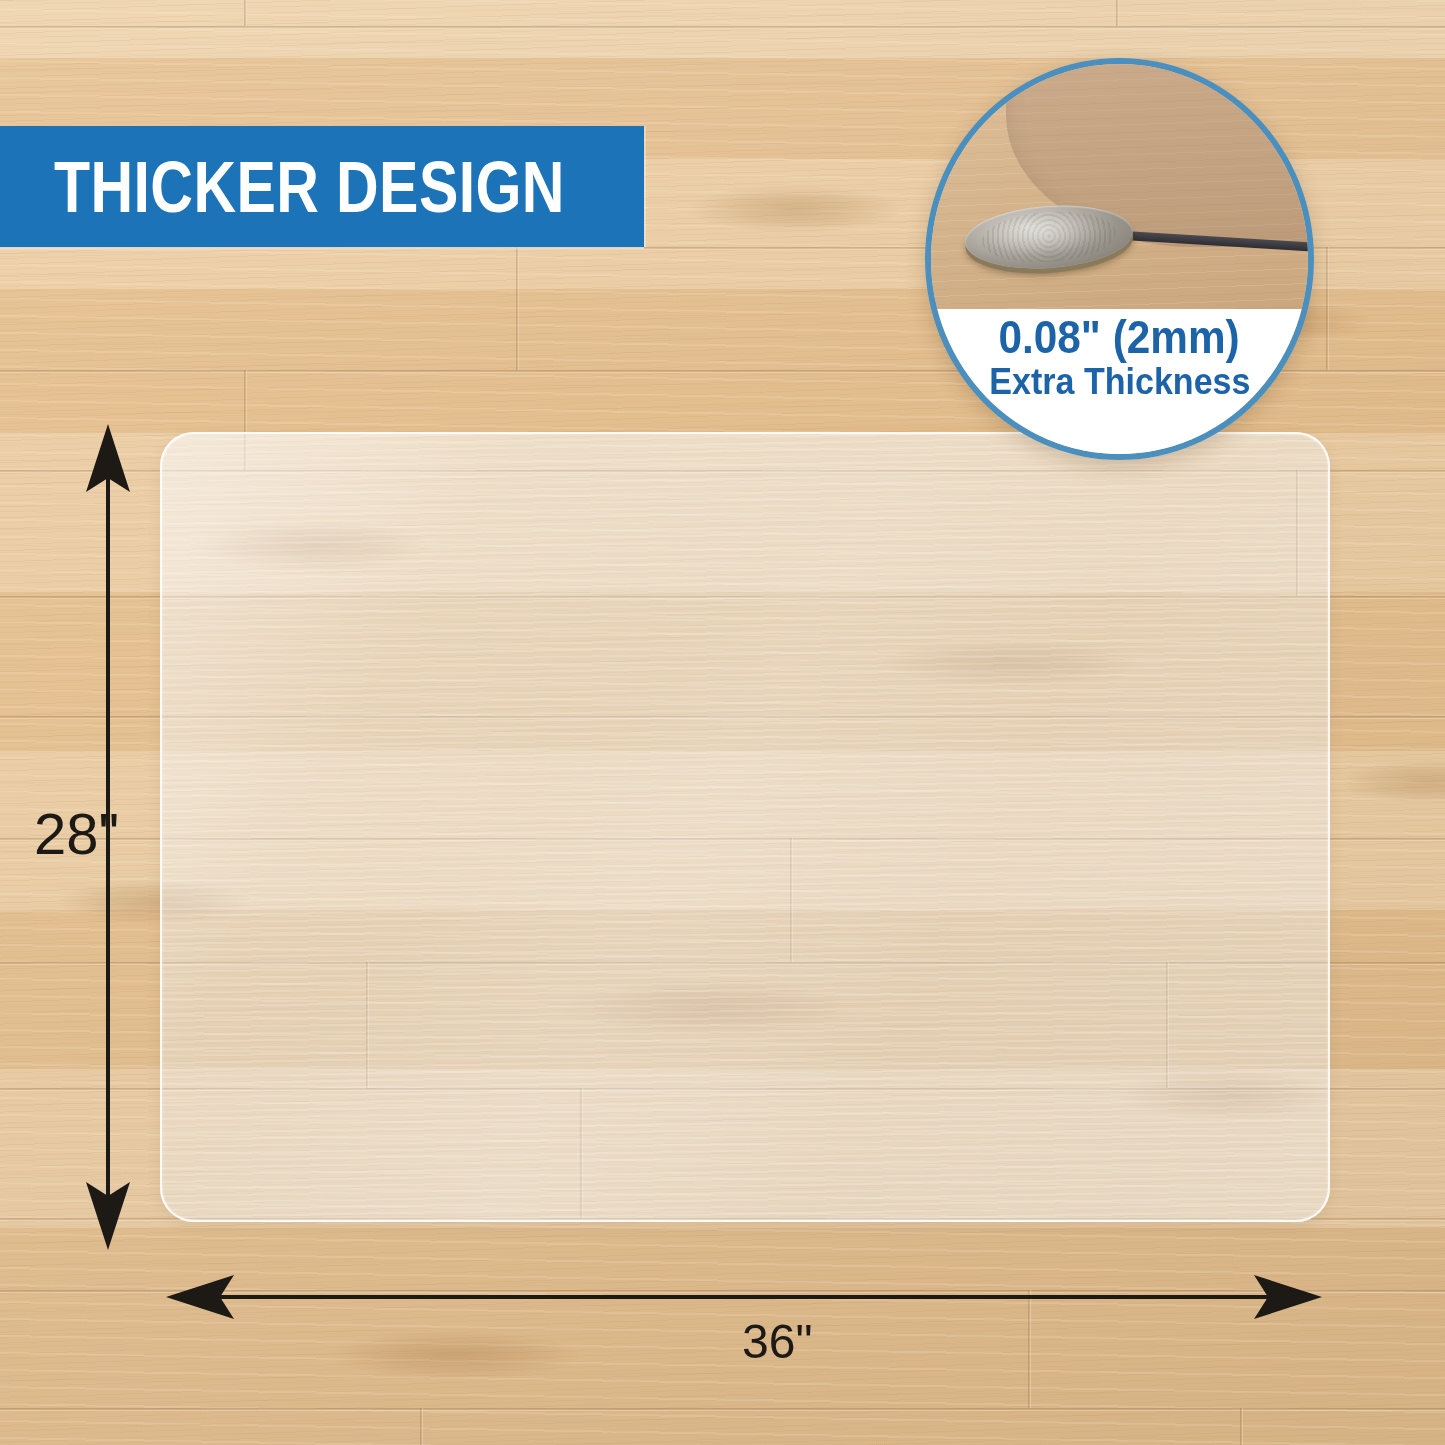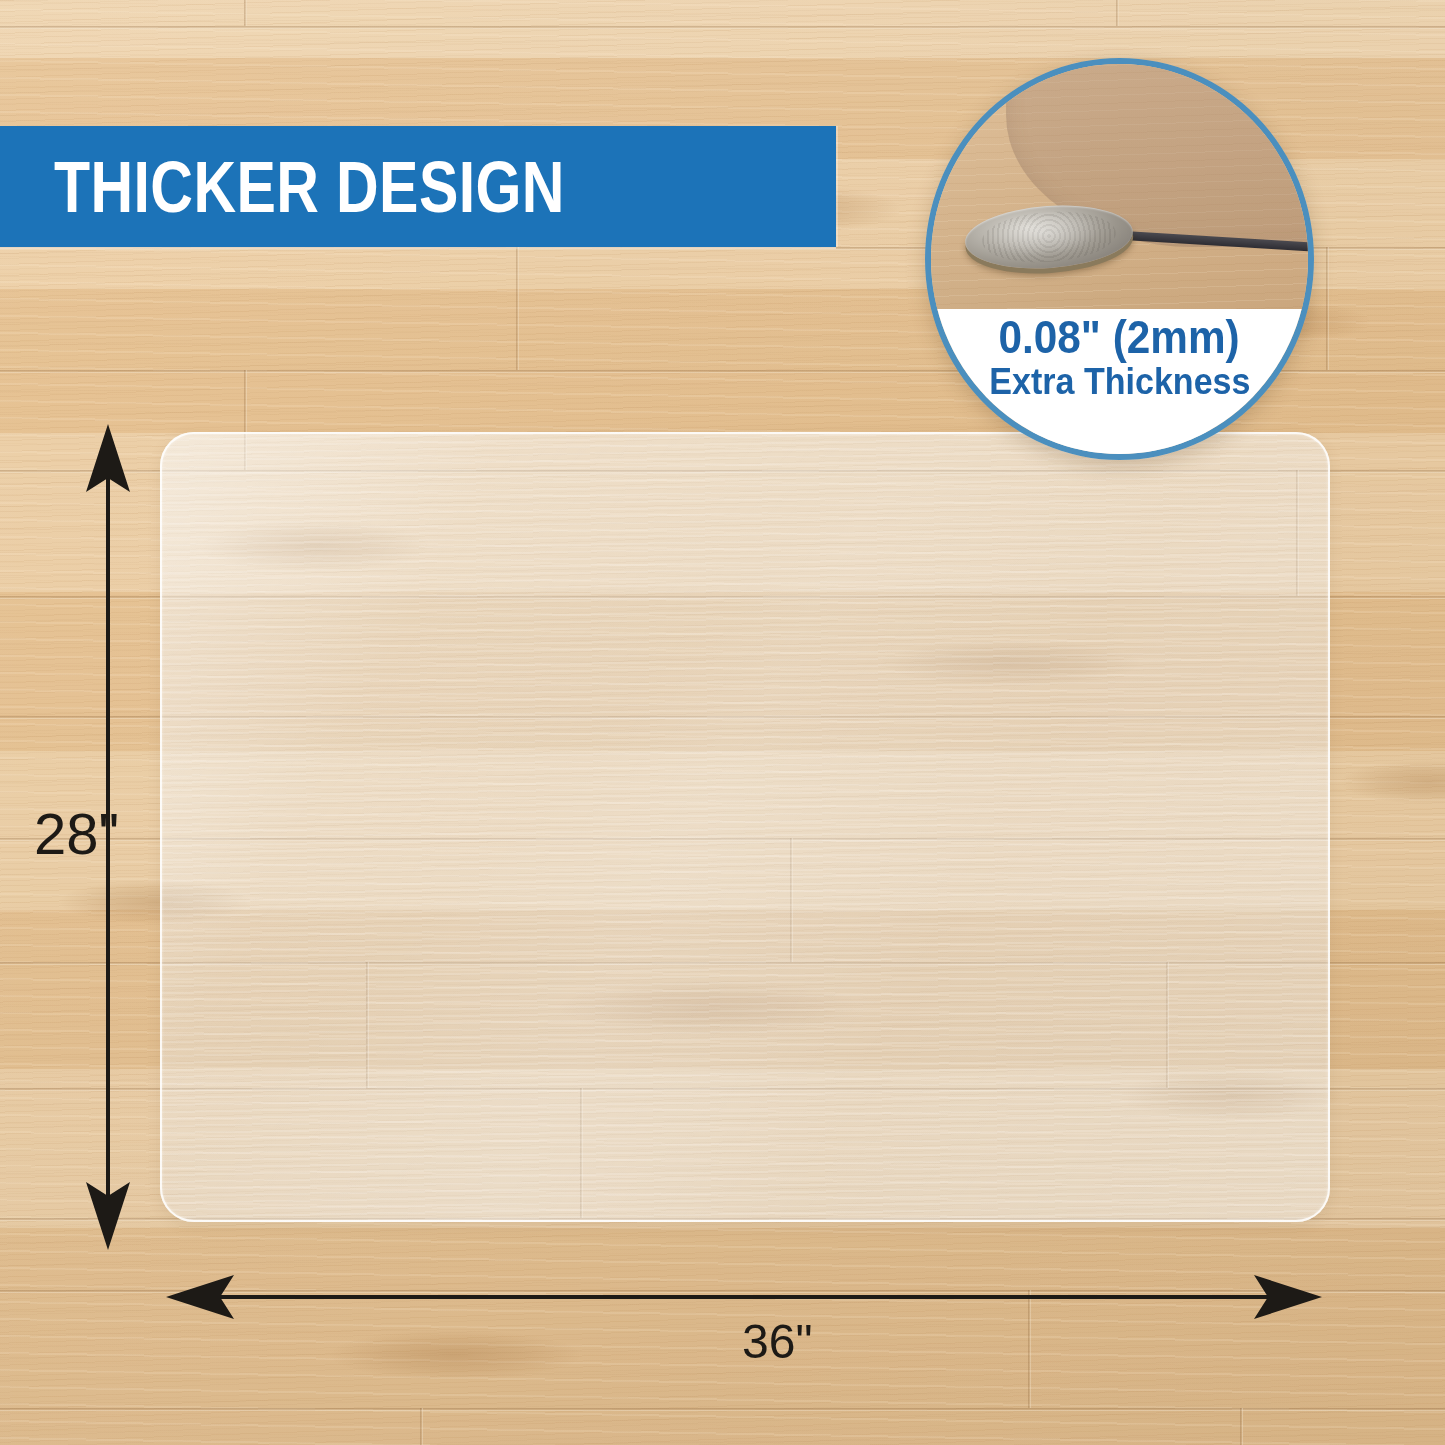--- a/index.html
+++ b/index.html
@@ -194,21 +194,21 @@
   </svg>
   <div class="dim-text" style="left:34px;top:800px;font-size:58px;">28"</div>
 
   <svg class="arrow-svg" style="left:156px;top:1267px;" width="1176" height="60" viewBox="0 0 1176 60">
     <line x1="30" y1="30" x2="1146" y2="30" stroke="#1d1a16" stroke-width="4"></line>
     <polygon points="10,30 78,8 64,30 78,52" fill="#1d1a16"></polygon>
     <polygon points="1166,30 1098,8 1112,30 1098,52" fill="#1d1a16"></polygon>
   </svg>
   <div class="dim-text" style="left:742px;top:1314px;font-size:48px;">36"</div>
 
-  <div class="banner" style="left:0;top:126px;width:836px;height:121px;background:#1c73b8;">
+  <div class="banner" style="left:0;top:126px;width:644px;height:121px;background:#1c73b8;">
     <div class="banner-text" style="font-size:72px;margin-left:54px;">THICKER DESIGN</div>
   </div>
 
   <div class="badge" style="left:925px;top:58px;width:377px;height:390px;">
 
     <div class="badge-photo">
       <div class="bp-grain"></div>
 
       <div class="bp-sheet"></div>
       <div class="bp-sheet-edge" style="left:160px;top:172px;width:230px;transform:rotate(3.5deg);"></div>

